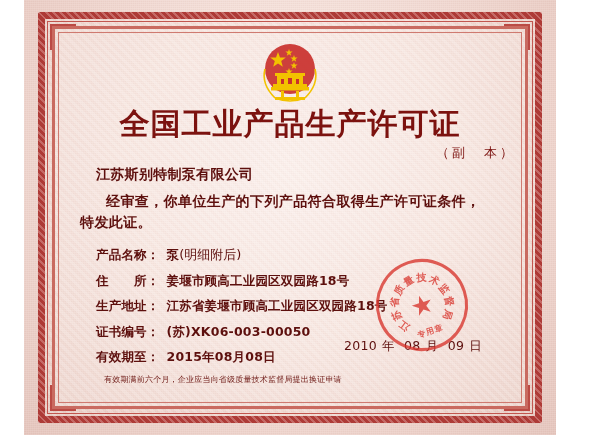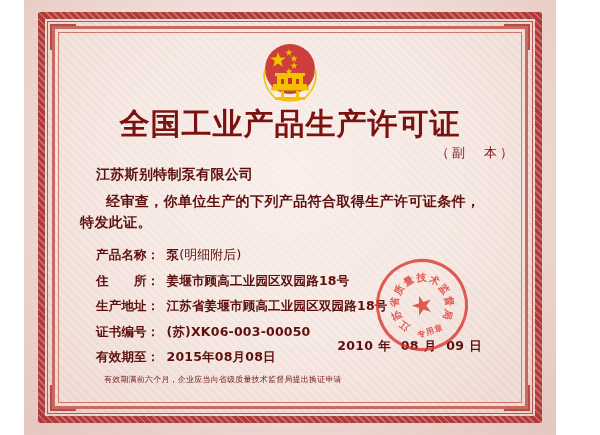--- a/index.html
+++ b/index.html
@@ -188,21 +188,21 @@
     font-weight: normal;
     letter-spacing: 0;
   }
 
   
   #date-line {
     position: absolute;
     right: 34px;
     bottom: 42px;
     font-size: 12.5px;
-    font-weight: bold;
+    font-weight: normal;
     color: #5d0f0d;
     letter-spacing: 0.3px;
   }
   #date-line .num {
     margin: 0 5px;
   }
 
   
   #footnote {
     position: absolute;

